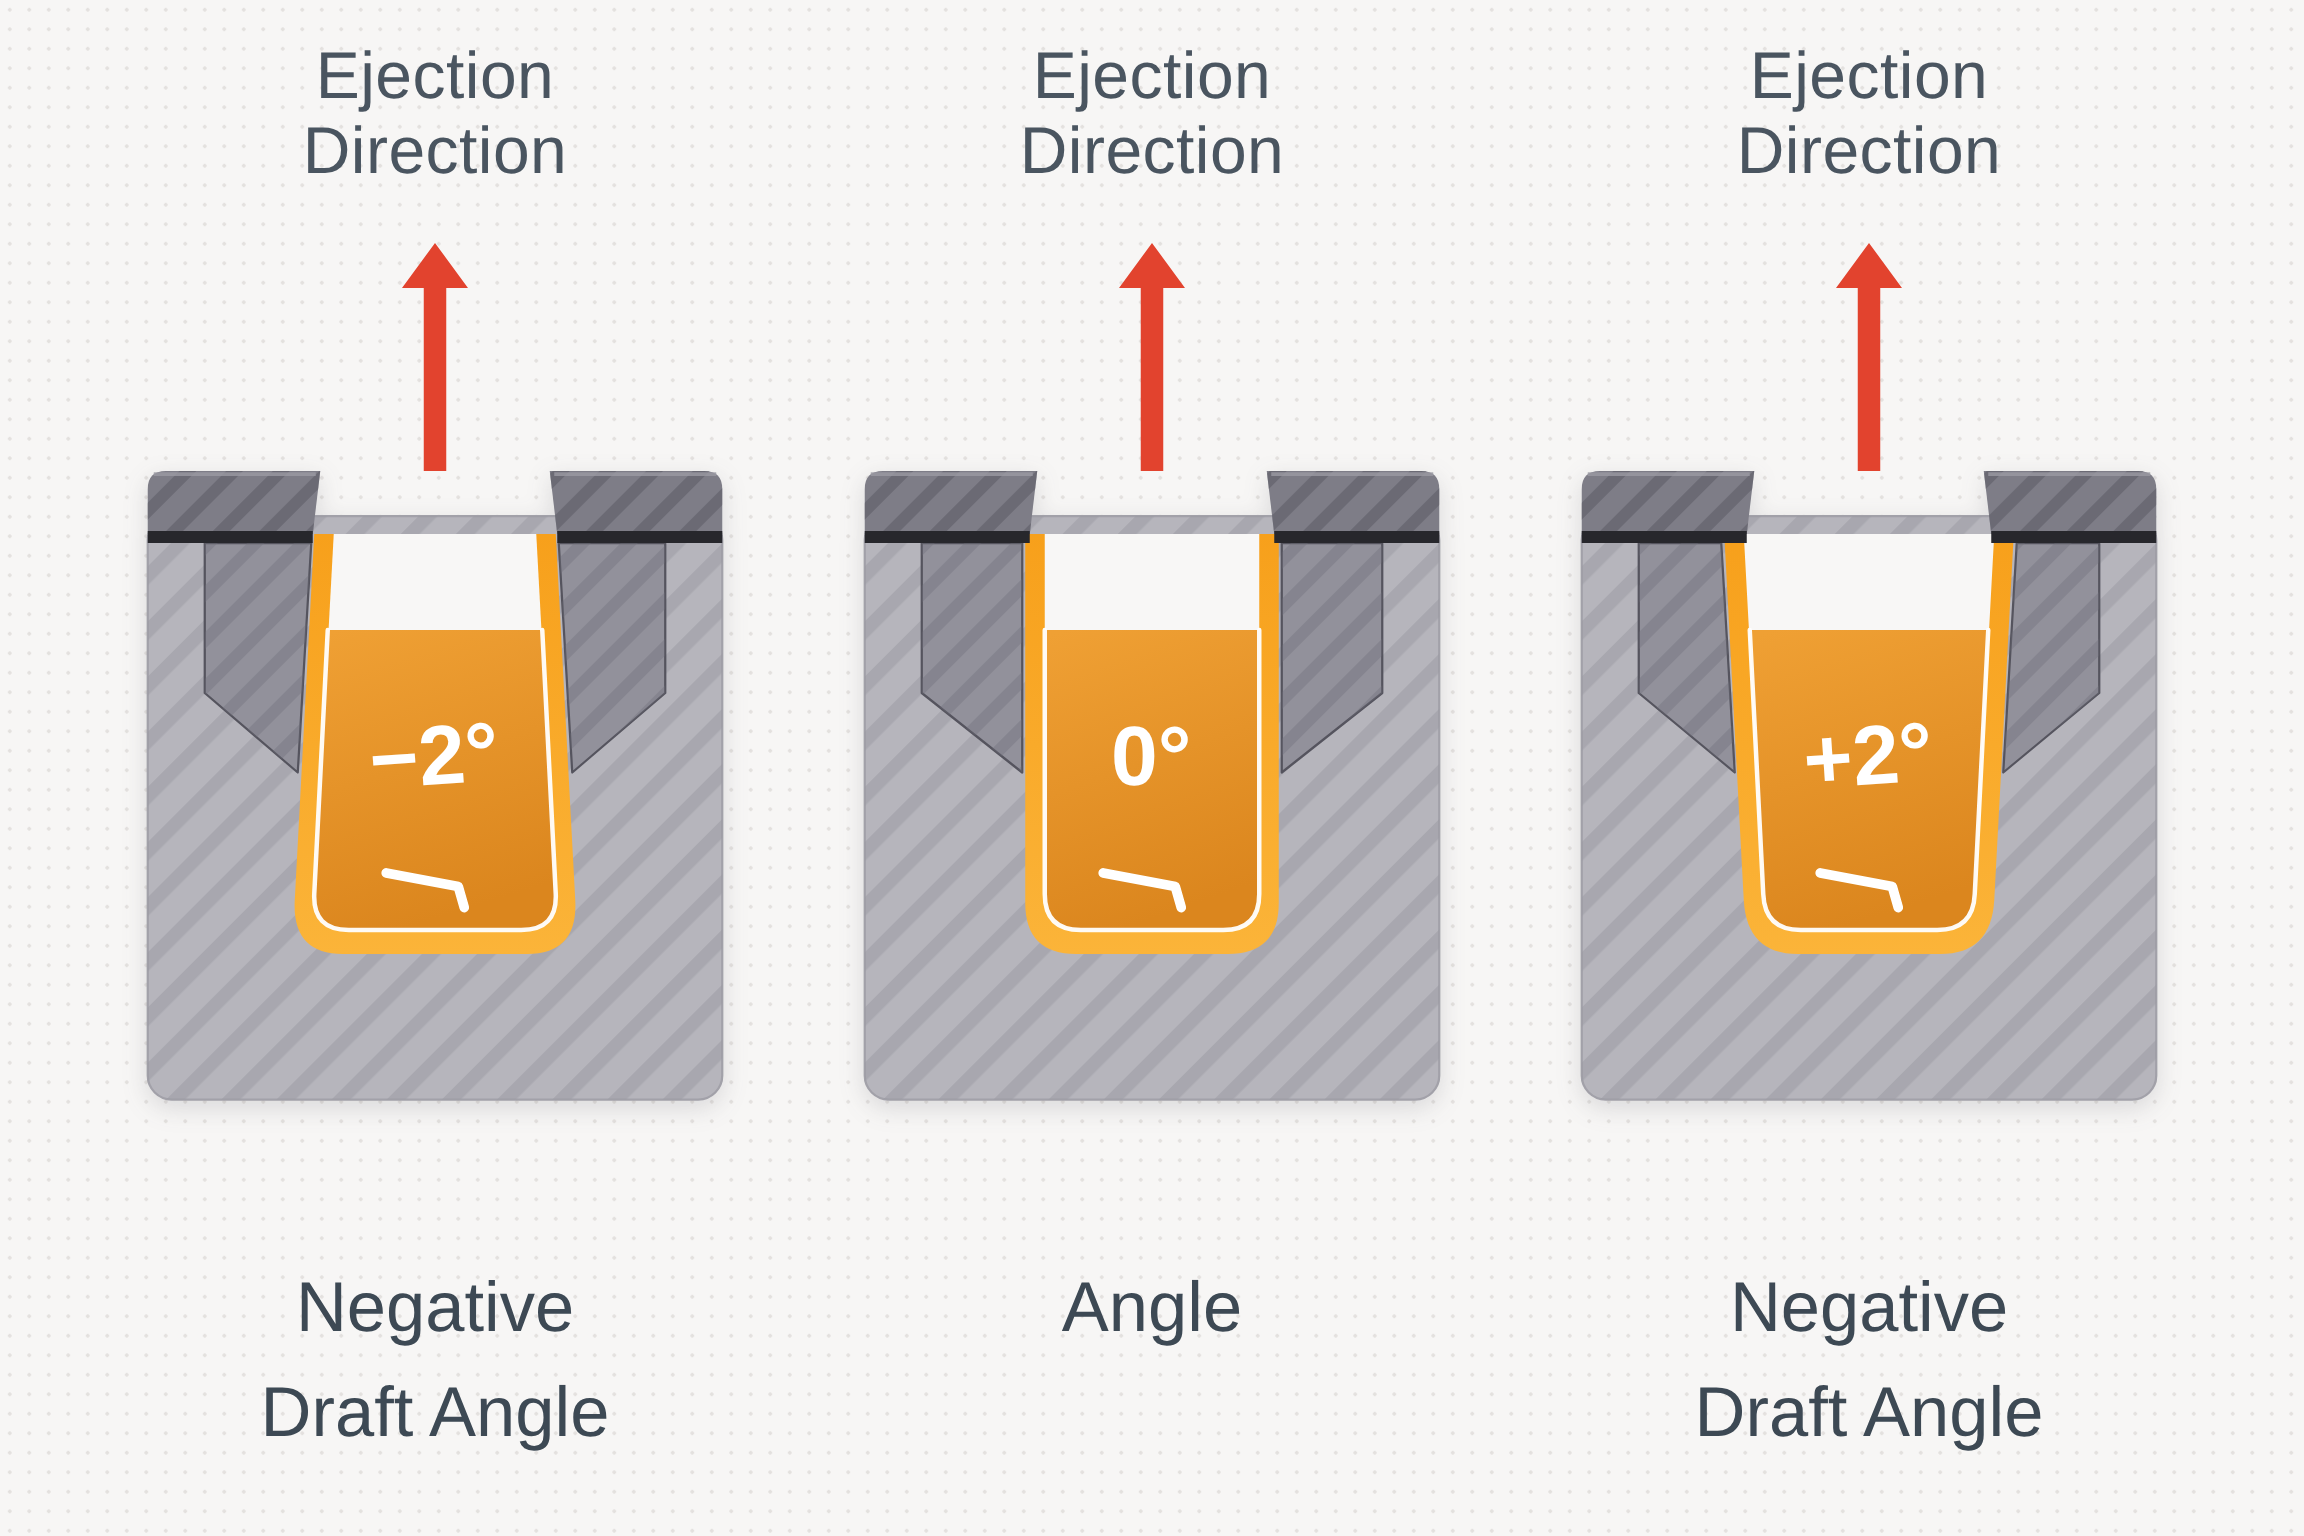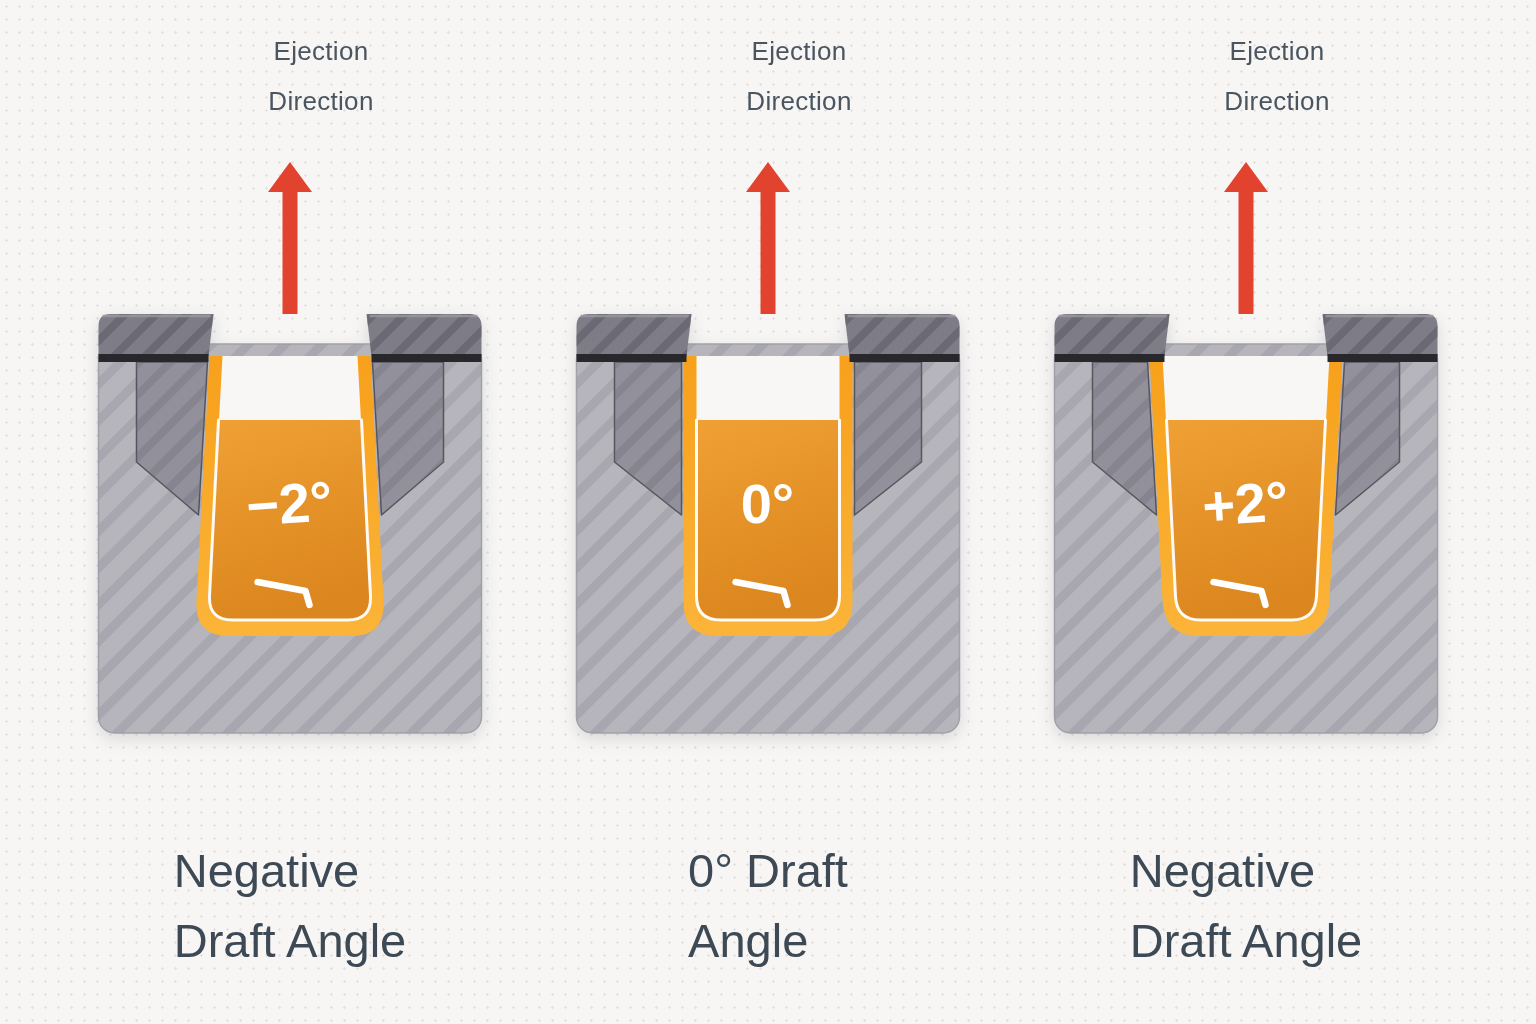--- a/index.html
+++ b/index.html
@@ -11,31 +11,31 @@
     background-size:13px 13px;
     font-family:"Liberation Sans", sans-serif;
     overflow:hidden;
   }
   .panel{position:absolute;top:0;width:410px;height:1024px;}
   .panel-1{left:85px;}
   .panel-2{left:563px;}
   .panel-3{left:1041px;}
   .caption{
     position:absolute;top:26px;left:50%;transform:translateX(-50%);
-    text-align:center;font-size:26px;line-height:50px;
-    color:#4a5560;font-weight:500;letter-spacing:.3px;white-space:nowrap;margin-left:31px;
+    text-align:center;font-size:44px;line-height:50px;
+    color:#4a5560;font-weight:500;letter-spacing:.3px;white-space:nowrap;
   }
   .arrow{position:absolute;top:162px;left:50%;transform:translateX(-50%);}
   .mold{
     position:absolute;top:310px;left:50%;transform:translateX(-50%);
     filter:drop-shadow(0 5px 8px rgba(70,70,80,0.16));
   }
   .title{
     position:absolute;top:836px;left:50%;transform:translateX(-50%);
-    font-size:47px;line-height:70px;
+    text-align:center;font-size:47px;line-height:70px;
     color:#3d4954;font-weight:500;white-space:nowrap;
   }
   .degree-text{
     font-family:"Liberation Sans", sans-serif;
     font-size:56px;font-weight:bold;fill:#ffffff;
   }
 </style>
 </head>
 <body>
 
@@ -149,21 +149,20 @@
       </g>
       <g>
         <path d="M389,16 Q389,4 377,4 L274,4 L279,46 L389,46 Z" fill="#7e7d87"></path>
         <path d="M389,16 Q389,4 377,4 L274,4 L279,46 L389,46 Z" fill="url(#hatchFlange)"></path>
         <path d="M277,6 L385,6" stroke="#9b9aa3" stroke-width="2.5" opacity="0.8"></path>
         <path d="M279,44 L389,44 L389,52 L279,52 Z" fill="#27272c"></path>
       </g>
     </svg>
 
     <div class="title">
-      <div>0° Draft</div>
       <div>Angle</div>
     </div>
   </section>
 
   <section class="panel panel-3">
     <div class="caption">
       <div>Ejection</div>
       <div>Direction</div>
     </div>
 

